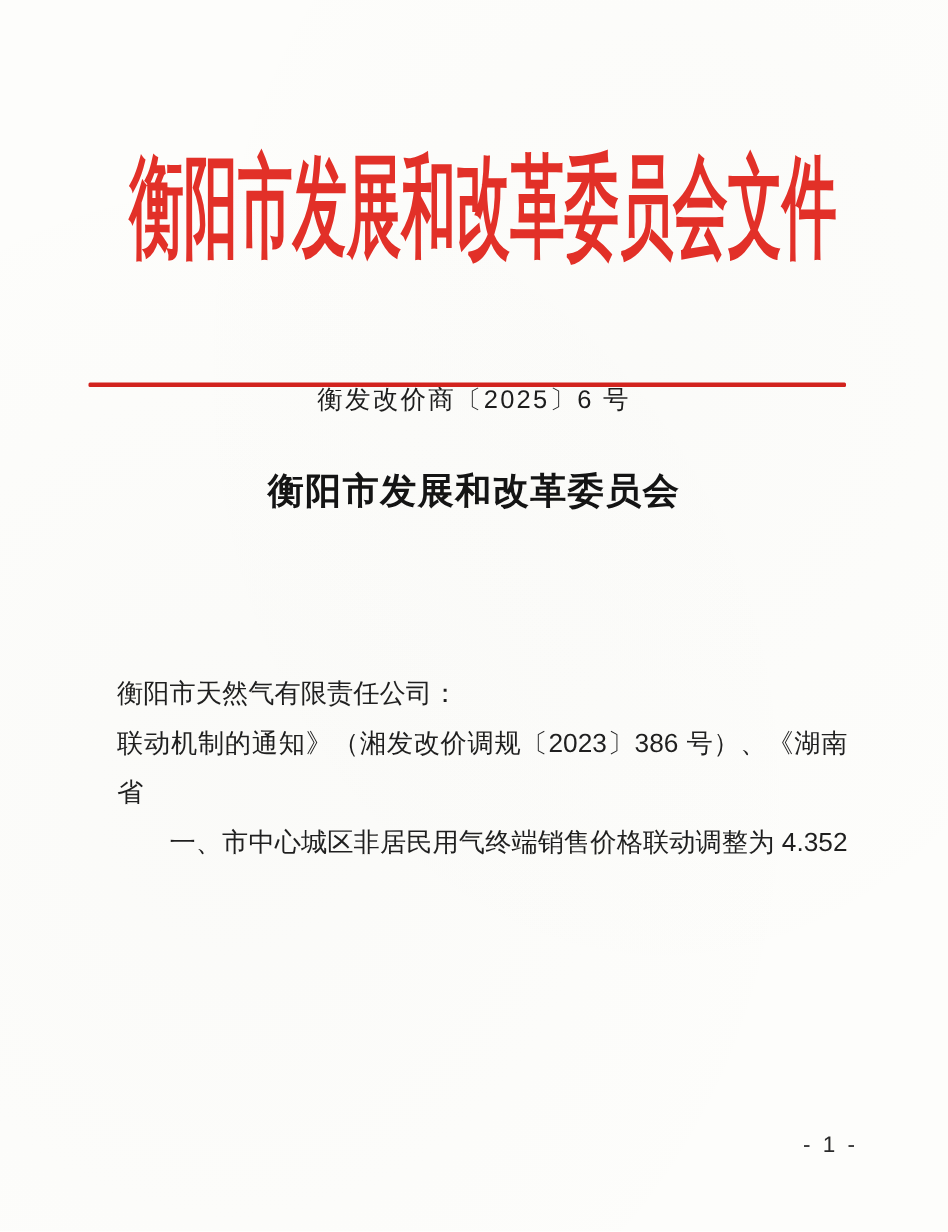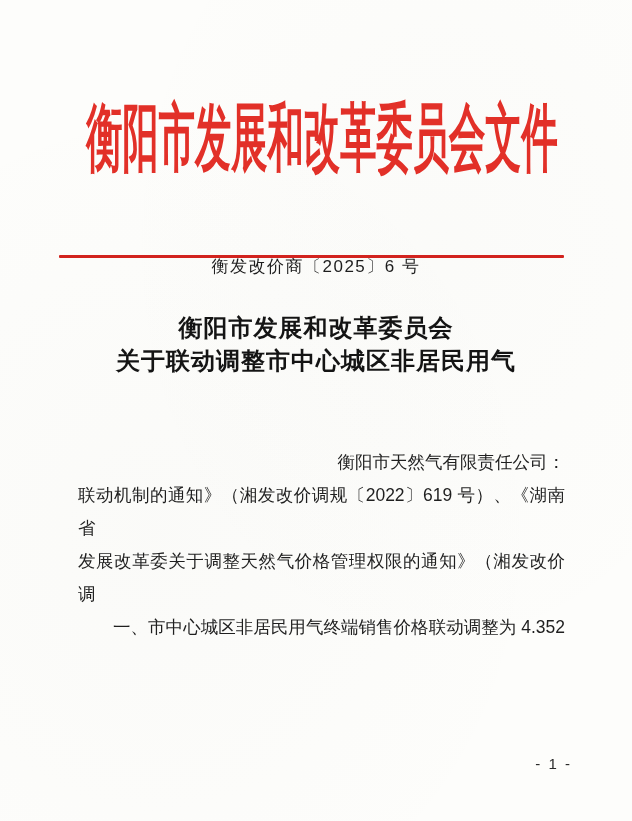--- a/index.html
+++ b/index.html
@@ -71,21 +71,21 @@
   
   .body-text {
     position: absolute;
     top: 446px;
     left: 78px;
     width: 487px;
     font-size: 17.5px;
     line-height: 33.1px;
     color: #1f1f1f;
   }
-  .line { min-height: 33.1px; text-align: right; }
+  .line { min-height: 33.1px; }
   .line.indent { text-indent: 2em; }
   .line.j {
     text-align: justify;
     text-align-last: justify;
   }
   
   .page-number {
     position: absolute;
     top: 755px;
     right: 60px;
@@ -100,25 +100,23 @@
 <div class="page">
 
   <div class="letterhead" style="color: rgb(226, 48, 40);">衡阳市发展和改革委员会文件</div>
 
   <div class="doc-number">衡发改价商〔2025〕6 号</div>
 
   <div class="red-rule" style="background-color: rgb(210, 35, 30);"></div>
 
   <div class="title">
     <div>衡阳市发展和改革委员会</div>
-    <div>关于联动调整市中心城区非居民用气</div>
   </div>
 
   <div class="body-text">
     <div class="line">衡阳市天然气有限责任公司：</div>
-    <div class="line j">联动机制的通知》（湘发改价调规〔2022〕619 号）、《湖南省</div>
-    <div class="line j">发展改革委关于调整天然气价格管理权限的通知》（湘发改价调</div>
+    <div class="line j">联动机制的通知》（湘发改价调规〔2023〕386 号）、《湖南省</div>
     <div class="line indent j">一、市中心城区非居民用气终端销售价格联动调整为 4.352</div>
   </div>
 
   <div class="page-number">- 1 -</div>
 
 </div>
 
 </body></html>

